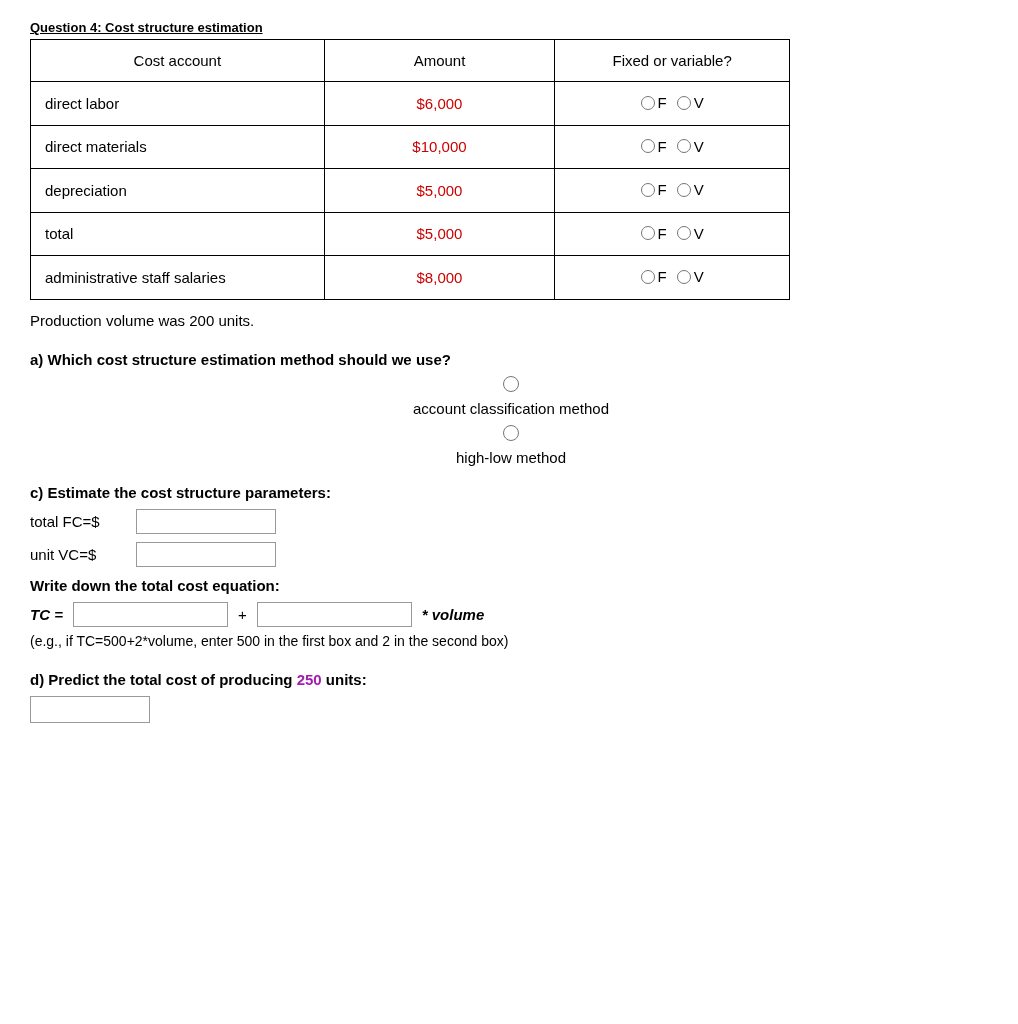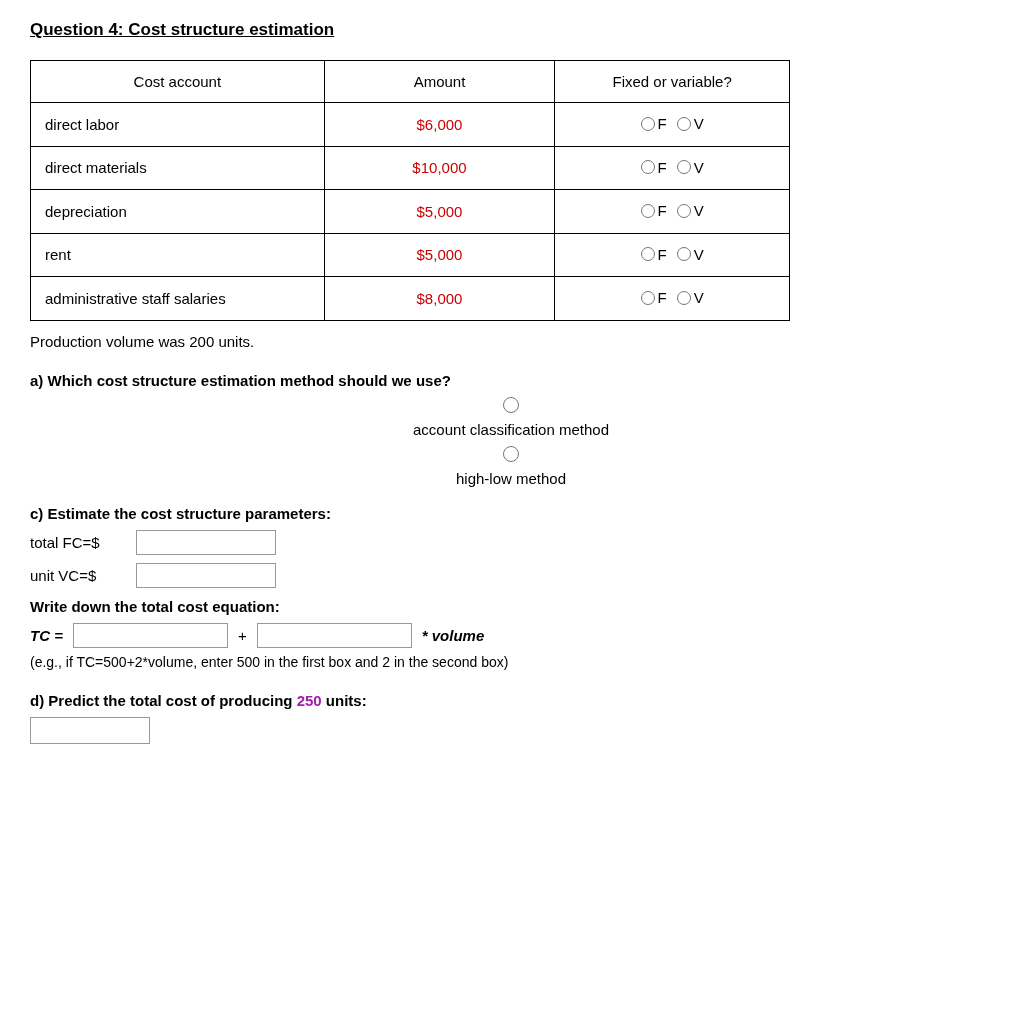--- a/index.html
+++ b/index.html
@@ -12,24 +12,24 @@
       font-family: Arial, sans-serif;
       font-size: 15px;
       background: #fff;
       color: #000;
       padding: 20px 30px;
       width: 1018px;
       min-height: 1024px;
     }
 
     .page-title {
-      font-size: 17px;
+      font-size: 13px;
       font-weight: bold;
       text-decoration: underline;
-      margin-bottom: 20px;
+      margin-bottom: 4px;
     }
 
     table {
       border-collapse: collapse;
       width: 760px;
       margin-bottom: 12px;
     }
 
     table th, table td {
       border: 1px solid #000;
@@ -194,21 +194,21 @@
         <td>$5,000</td>
         <td><label style="display: inline-flex; align-items: center; gap: 3px; margin-right: 10px; cursor: pointer;">
             <input type="radio" name="fv_2" value="F" style="width: 14px; height: 14px; cursor: pointer;">
             <span>F</span>
           </label><label style="display: inline-flex; align-items: center; gap: 3px; cursor: pointer;">
             <input type="radio" name="fv_2" value="V" style="width: 14px; height: 14px; cursor: pointer;">
             <span>V</span>
           </label></td>
       </tr>
       <tr>
-        <td>rent</td>
+        <td>total</td>
         <td>$5,000</td>
         <td><label style="display: inline-flex; align-items: center; gap: 3px; margin-right: 10px; cursor: pointer;">
             <input type="radio" name="fv_3" value="F" style="width: 14px; height: 14px; cursor: pointer;">
             <span>F</span>
           </label><label style="display: inline-flex; align-items: center; gap: 3px; cursor: pointer;">
             <input type="radio" name="fv_3" value="V" style="width: 14px; height: 14px; cursor: pointer;">
             <span>V</span>
           </label></td>
       </tr>
       <tr>

